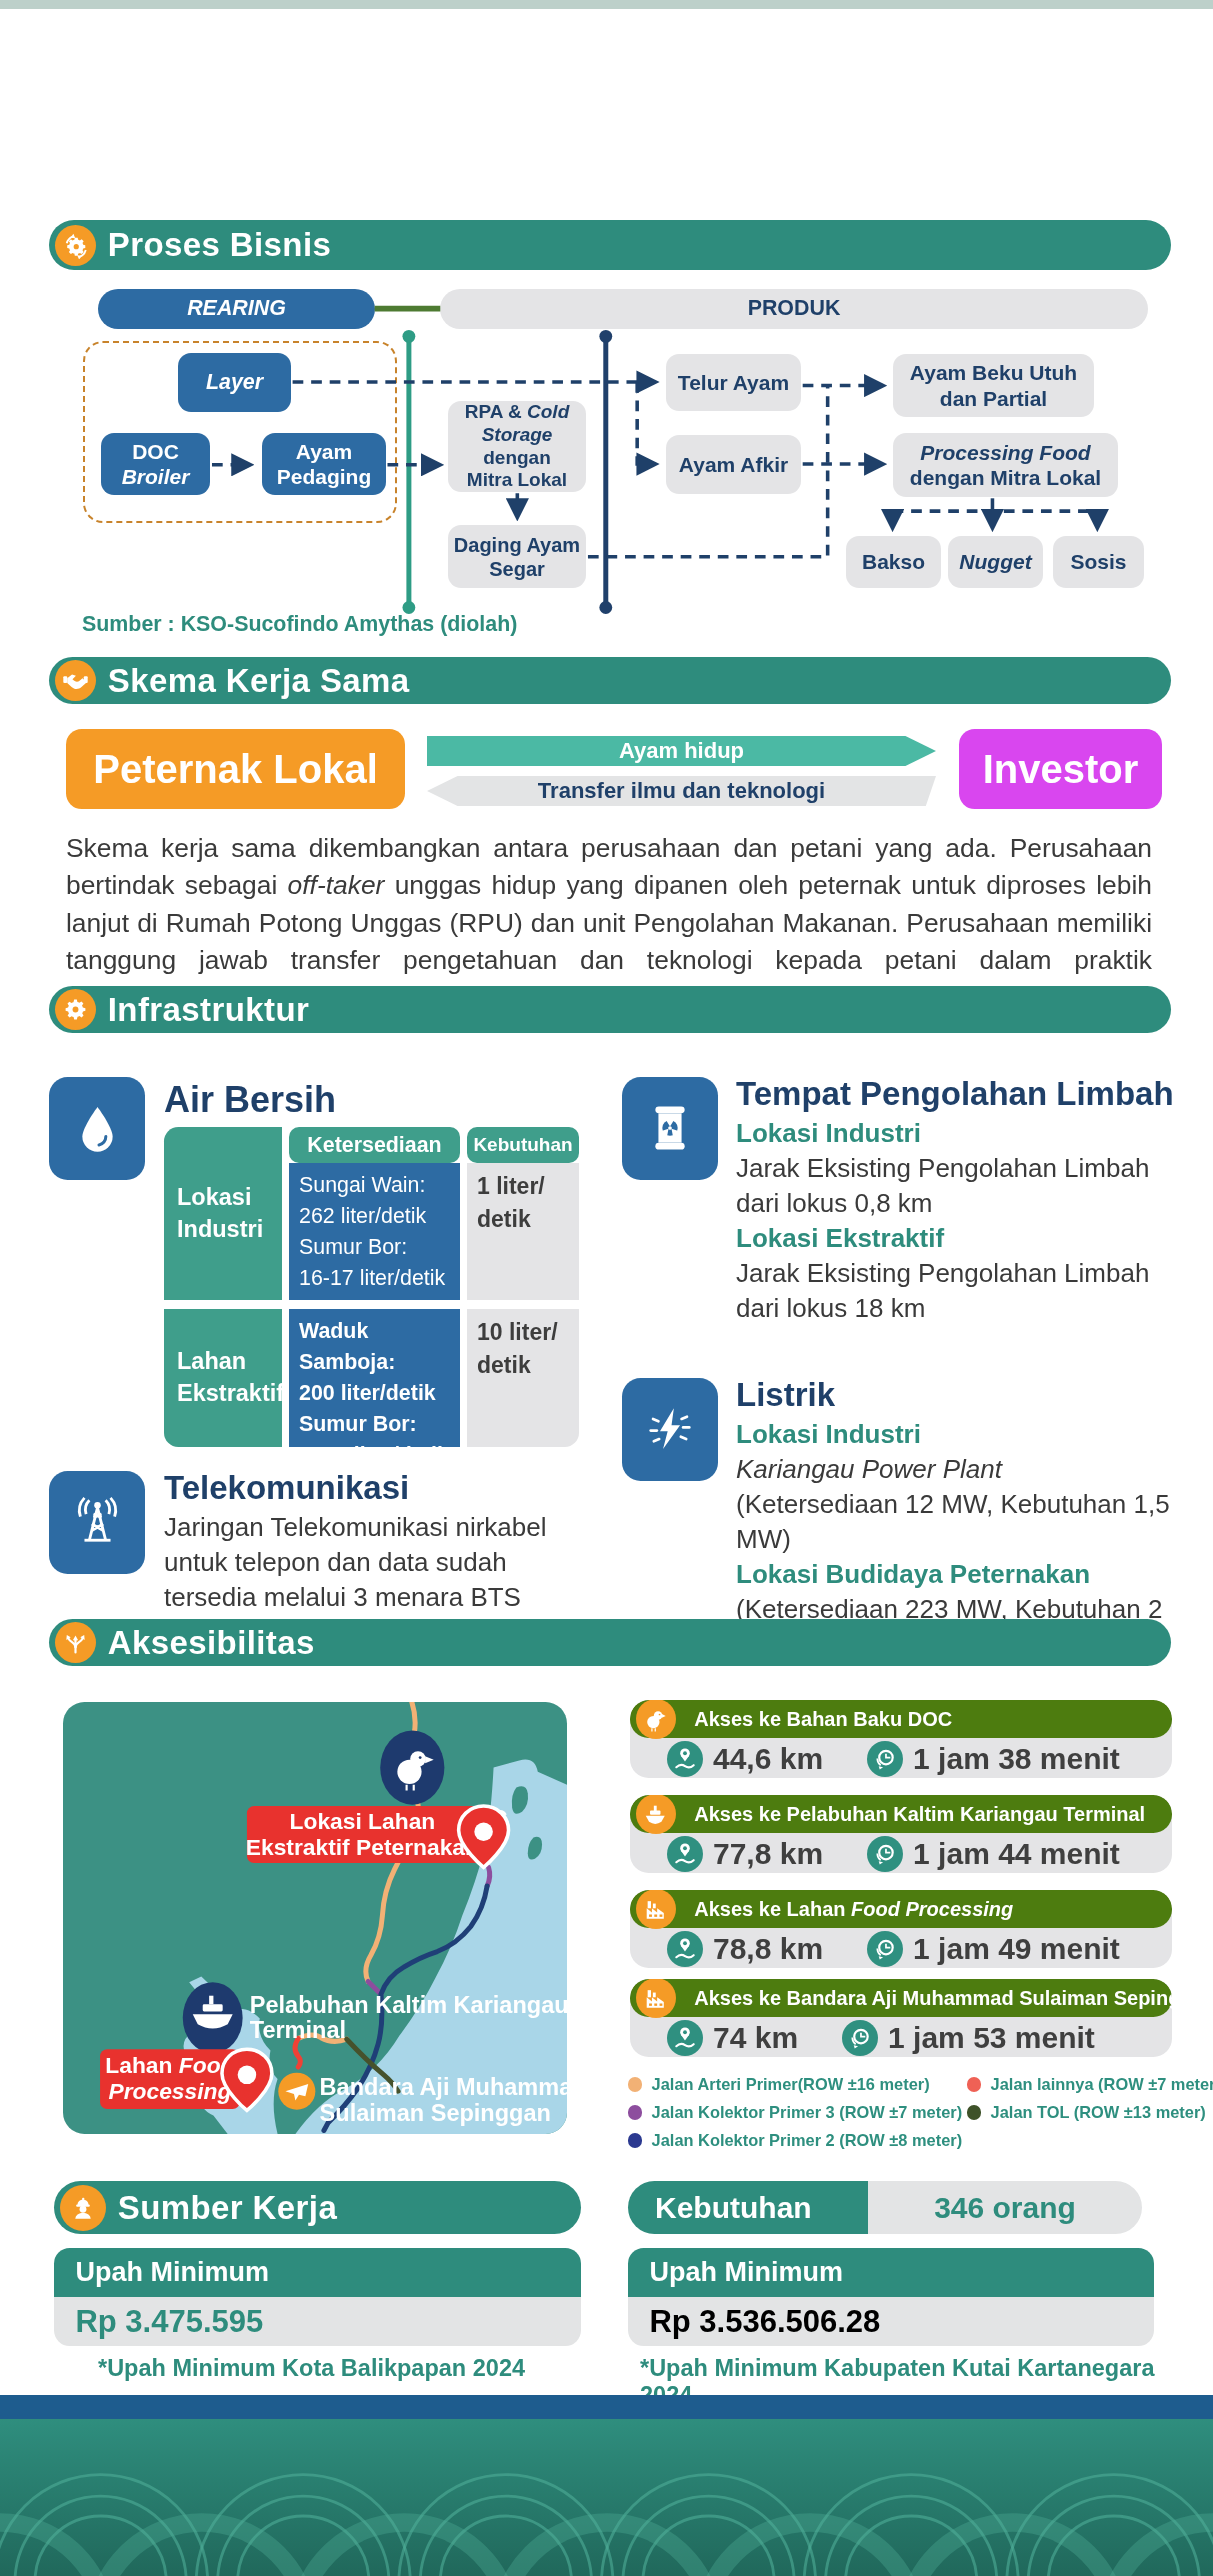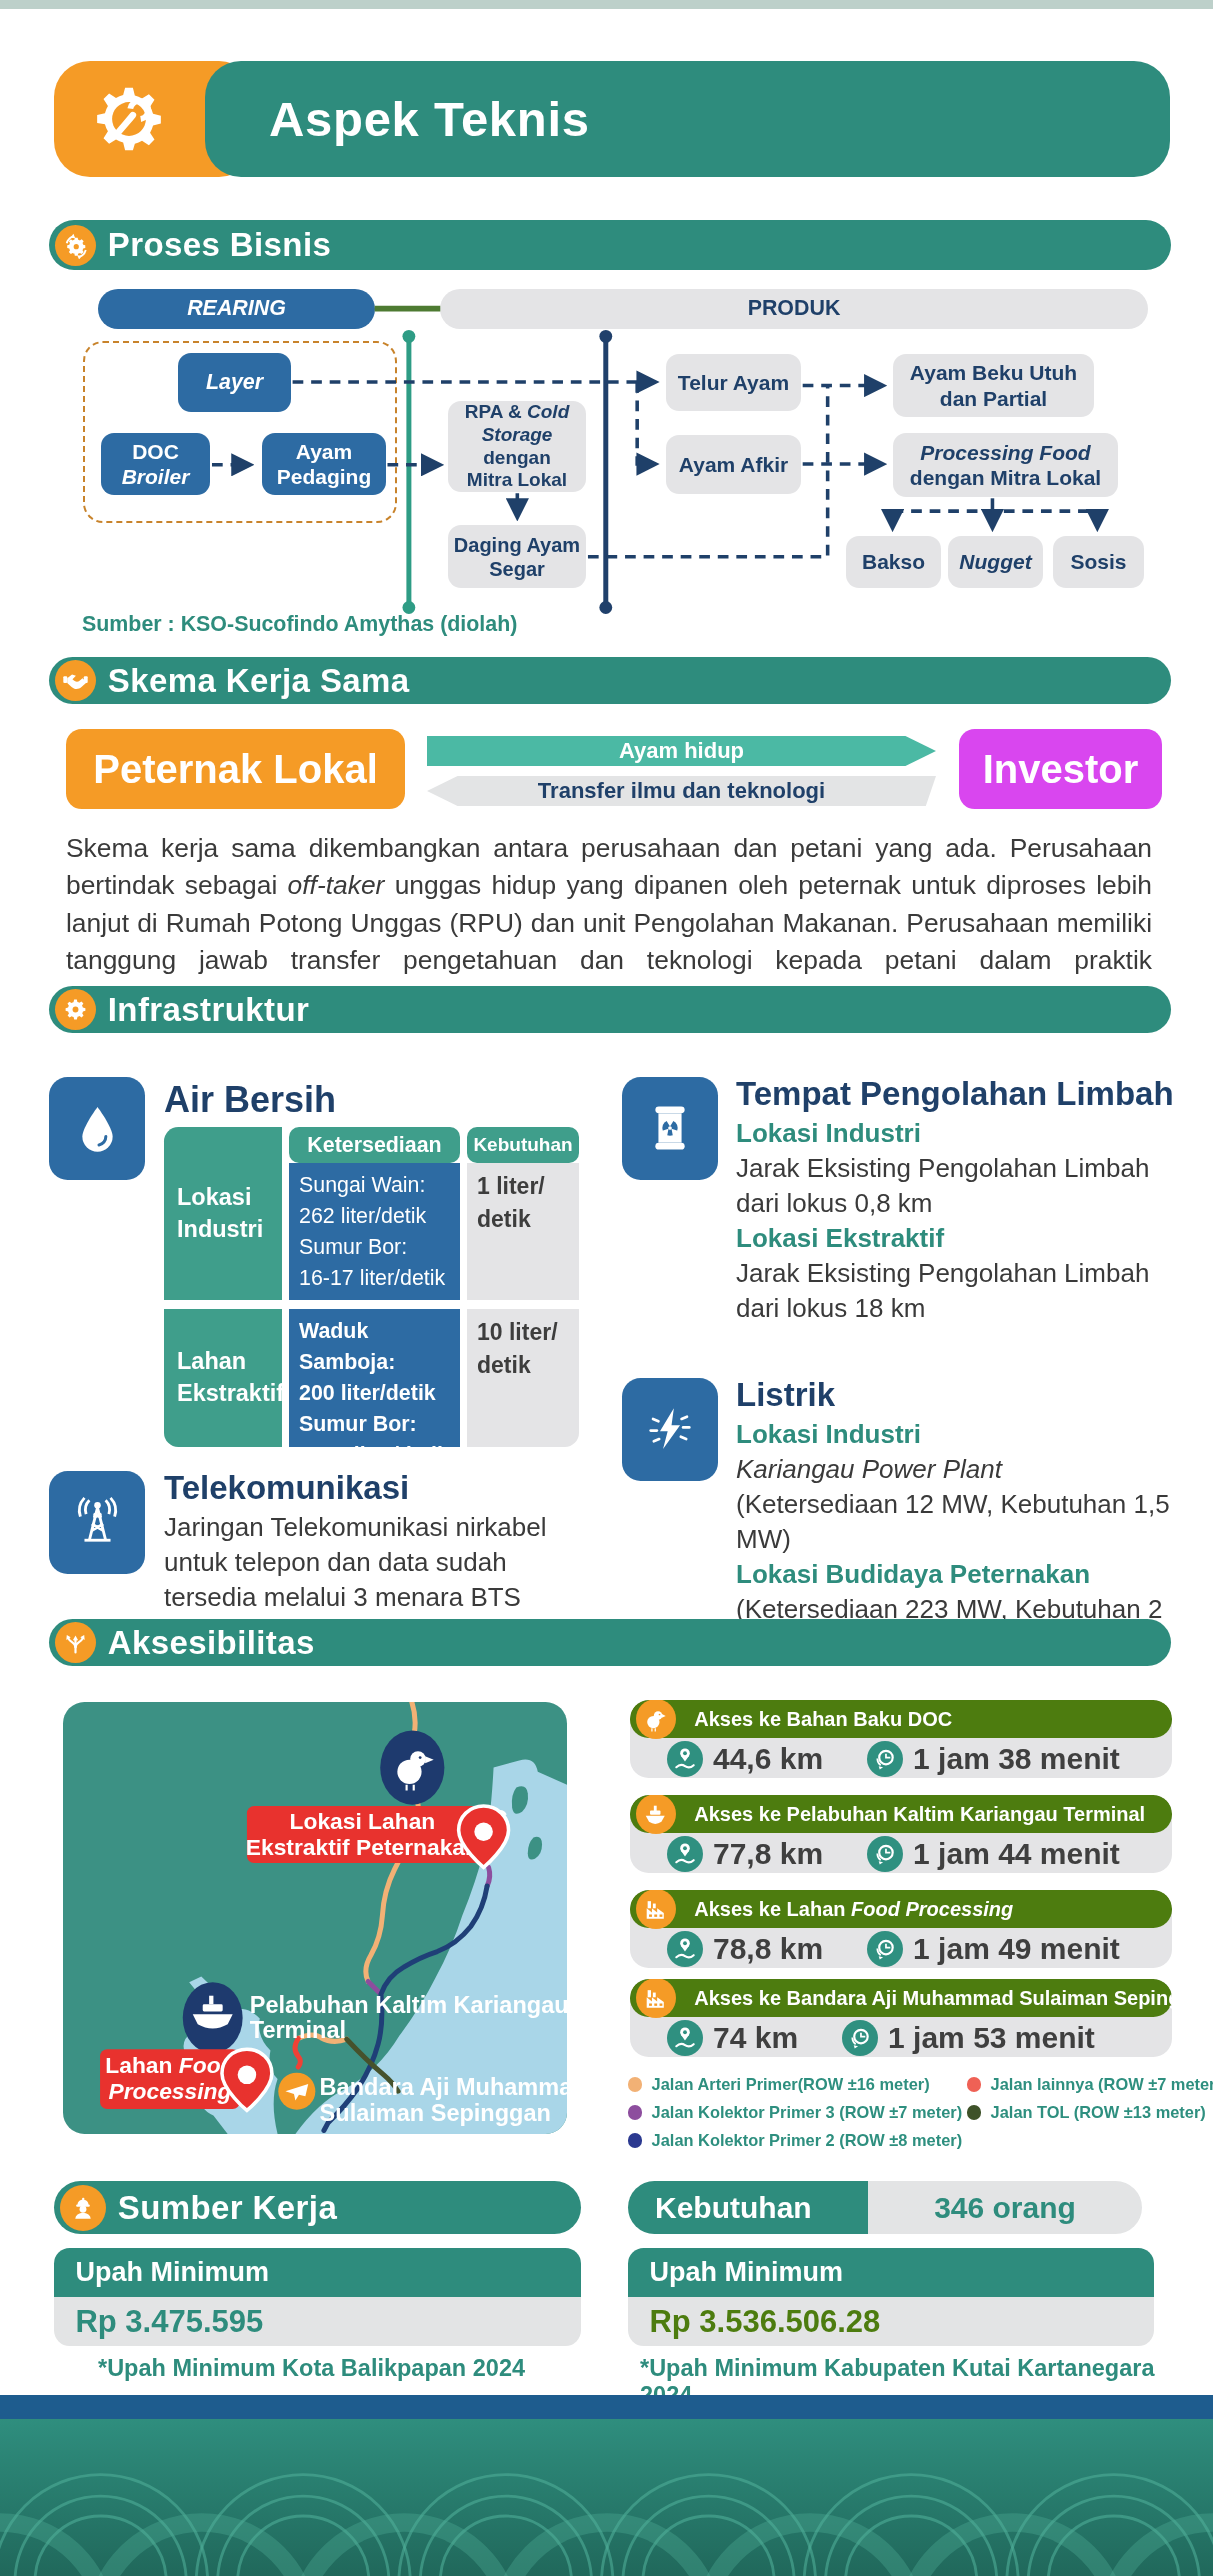--- a/index.html
+++ b/index.html
@@ -39,35 +39,20 @@
   .legend-tx{font-size:16.4px;font-weight:bold;color:#2E8F7F;margin-left:9.3px;white-space:nowrap;}
   svg text{font-family:"Liberation Sans",sans-serif;}
 </style>
 </head>
 <body>
 
 <div class="page">
 
   <div class="abs" style="left:0;top:0;width:1213px;height:8.6px;background:#BDD0CA;"></div>
 
-  <div class="abs" style="left:54px;top:61px;width:1117px;height:116px;">
-    <div class="abs" style="left:0;top:0;width:201px;height:116px;background:#F59B26;border-radius:36px;"></div>
-    <div class="abs" style="left:151px;top:0;width:965px;height:116px;background:#2E8C7D;border-radius:36px;"></div>
-    <div class="abs flexc" style="left:36px;top:18.6px;width:78px;height:78px;">
-      <svg width="78" height="78" viewBox="0 0 60 60">
-        <path fill="#fff" d="M27 6 h6 l1.5 6 a19 19 0 0 1 5.5 2.3 l5.3-3.4 4.3 4.3-3.4 5.3 a19 19 0 0 1 2.3 5.5 l6 1.5 v6 l-6 1.5 a19 19 0 0 1-2.3 5.5 l3.4 5.3-4.3 4.3-5.3-3.4 a19 19 0 0 1-5.5 2.3 L33 54 h-6 l-1.5-6 a19 19 0 0 1-5.5-2.3 l-5.3 3.4-4.3-4.3 3.4-5.3 a19 19 0 0 1-2.3-5.5 L5.5 33 v-6 l6-1.5 a19 19 0 0 1 2.3-5.5 L10.4 14.7 l4.3-4.3 5.3 3.4 a19 19 0 0 1 5.5-2.3 z"></path>
-        <circle cx="30" cy="30" r="13" fill="#F59B26"></circle>
-        <path d="M22 40 C26 35 29 32 33 27" stroke="#fff" stroke-width="5" fill="none" stroke-linecap="round"></path>
-        <path d="M31 22 a7 7 0 1 1 8 8" fill="none" stroke="#fff" stroke-width="4.5"></path>
-      </svg>
-    </div>
-    <div class="abs flexl" style="left:215px;top:0;height:116px;">
-      <span style="font-size:49px;font-weight:bold;color:#fff;letter-spacing:0.7px;">Aspek Teknis</span>
-    </div>
-  </div>
 
   <div class="abs sec-banner" style="left:49px;top:220px;width:1122px;height:50px;">
     <span class="sec-icon">
       <svg width="28.5" height="28.5" viewBox="0 0 60 60">
         <path fill="#fff" d="M27 14 h6 l1 4.5 a12 12 0 0 1 3.6 1.5 l3.8-2.5 4.2 4.2-2.5 3.8 a12 12 0 0 1 1.5 3.6 L49 30 v6 l-4.4 1 a12 12 0 0 1-1.5 3.6 l2.5 3.8-4.2 4.2-3.8-2.5 a12 12 0 0 1-3.6 1.5 L33 52 h-6 l-1-4.4 a12 12 0 0 1-3.6-1.5 l-3.8 2.5-4.2-4.2 2.5-3.8 a12 12 0 0 1-1.5-3.6 L11 36 v-6 l4.4-1 a12 12 0 0 1 1.5-3.6 l-2.5-3.8 4.2-4.2 3.8 2.5 a12 12 0 0 1 3.6-1.5 z"></path>
         <circle cx="30" cy="33" r="5.5" fill="#F59B26"></circle>
         <path d="M10 26 a21 21 0 0 1 12-14" fill="none" stroke="#fff" stroke-width="4"></path>
         <path d="M50 40 a21 21 0 0 1-12 14" fill="none" stroke="#fff" stroke-width="4"></path>
         <polygon fill="#fff" points="24,6 18,14 28,15"></polygon>
         <polygon fill="#fff" points="36,60 42,52 32,51"></polygon>
@@ -639,21 +624,21 @@
       </div>
     <div class="flexl" style="height:49px;background:#E3E4E5;border-radius:0 0 15.7px 15.7px;">
       <span style="color:#2E8C7D;font-weight:bold;font-size:31px;margin-left:21.4px;">Rp 3.475.595</span>
       </div>
   </div>
   <div class="abs" style="left:628px;top:2248px;width:526px;height:98px;">
     <div class="flexl" style="height:49px;background:#2E8C7D;border-radius:15.7px 15.7px 0 0;">
       <span style="color:#fff;font-weight:bold;font-size:27px;margin-left:21.4px;">Upah Minimum</span>
       </div>
     <div class="flexl" style="height:49px;background:#E3E4E5;border-radius:0 0 15.7px 15.7px;">
-      <span style="color:#4d7c0f;font-weight:bold;font-size:31px;margin-left:21.4px;">Rp 3.536.506.28</span>
+      <span style="color:#000000;font-weight:bold;font-size:31px;margin-left:21.4px;">Rp 3.536.506.28</span>
       </div>
   </div>
 
   <div class="abs" style="left:98px;top:2355px;font-size:23.5px;font-weight:bold;color:#2E8C7D;">*Upah Minimum Kota Balikpapan 2024</div>
   <div class="abs" style="left:640px;top:2355px;font-size:23.5px;font-weight:bold;color:#2E8C7D;">*Upah Minimum Kabupaten Kutai Kartanegara 2024</div>
 
   <div class="abs" style="left:0;top:2395px;width:1213px;height:24px;background:#1E5C8E;"></div>
   <div class="abs" style="left:0;top:2419px;width:1213px;height:157px;background:linear-gradient(#2F8E7E,#20685B);overflow:hidden;">
     <svg width="1213" height="157" viewBox="0 0 1700 220">
       <g fill="none" stroke="#4FAE97" stroke-opacity="0.6" stroke-width="4">

